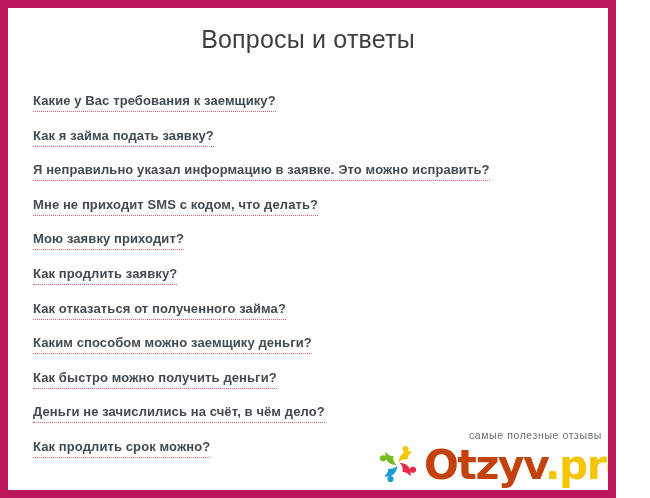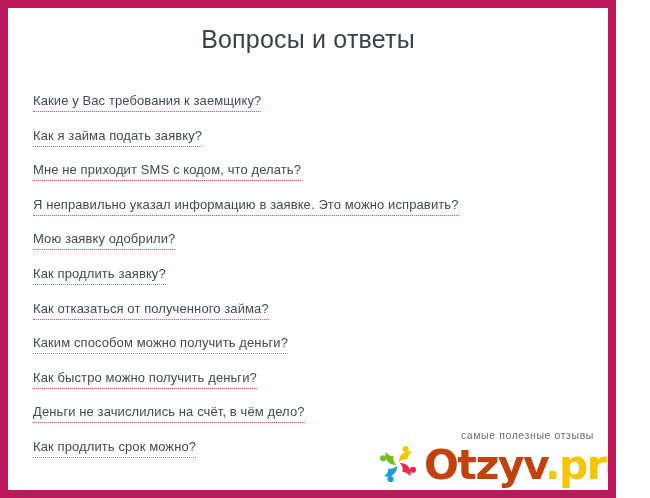--- a/index.html
+++ b/index.html
@@ -51,41 +51,41 @@
     height: 34.6px;
     line-height: 16px;
     margin: 0;
     padding: 0;
   }
 
   .faq-link {
     display: inline-block;
     color: #424a52;
     font-size: 13px;
-    font-weight: 400;
+    font-weight: 700;
     letter-spacing: 0.1px;
     text-decoration: none;
     border-bottom: 1px dotted #d9606a;
     padding-bottom: 2px;
     white-space: nowrap;
     cursor: pointer;
   }
 
   
   .watermark {
     position: absolute;
     right: 4px;
     bottom: 4px;
     width: 228px;
     height: 60px;
   }
 
   .wm-tagline {
     position: absolute;
-    right: 10px;
+    right: 2px;
     top: 3px;
     font-size: 10.5px;
     color: #6d6d6d;
     letter-spacing: 0.6px;
     white-space: nowrap;
     line-height: 12px;
   }
 
   .wm-mark {
     position: absolute;
@@ -122,36 +122,36 @@
   <h1 class="page-title">Вопросы и ответы</h1>
 
   <ul class="faq-list">
     <li class="faq-item">
       <a class="faq-link" href="#">Какие у Вас требования к заемщику?</a>
     </li>
     <li class="faq-item">
       <a class="faq-link" href="#">Как я займа подать заявку?</a>
     </li>
     <li class="faq-item">
+      <a class="faq-link" href="#">Я неправильно указал информацию в заявке. Это можно исправить?</a>
+    </li>
+    <li class="faq-item">
       <a class="faq-link" href="#">Мне не приходит SMS с кодом, что делать?</a>
     </li>
     <li class="faq-item">
-      <a class="faq-link" href="#">Я неправильно указал информацию в заявке. Это можно исправить?</a>
-    </li>
-    <li class="faq-item">
-      <a class="faq-link" href="#">Мою заявку одобрили?</a>
+      <a class="faq-link" href="#">Мою заявку приходит?</a>
     </li>
     <li class="faq-item">
       <a class="faq-link" href="#">Как продлить заявку?</a>
     </li>
     <li class="faq-item">
       <a class="faq-link" href="#">Как отказаться от полученного займа?</a>
     </li>
     <li class="faq-item">
-      <a class="faq-link" href="#">Каким способом можно получить деньги?</a>
+      <a class="faq-link" href="#">Каким способом можно заемщику деньги?</a>
     </li>
     <li class="faq-item">
       <a class="faq-link" href="#">Как быстро можно получить деньги?</a>
     </li>
     <li class="faq-item">
       <a class="faq-link" href="#">Деньги не зачислились на счёт, в чём дело?</a>
     </li>
     <li class="faq-item">
       <a class="faq-link" href="#">Как продлить срок можно?</a>
     </li>

